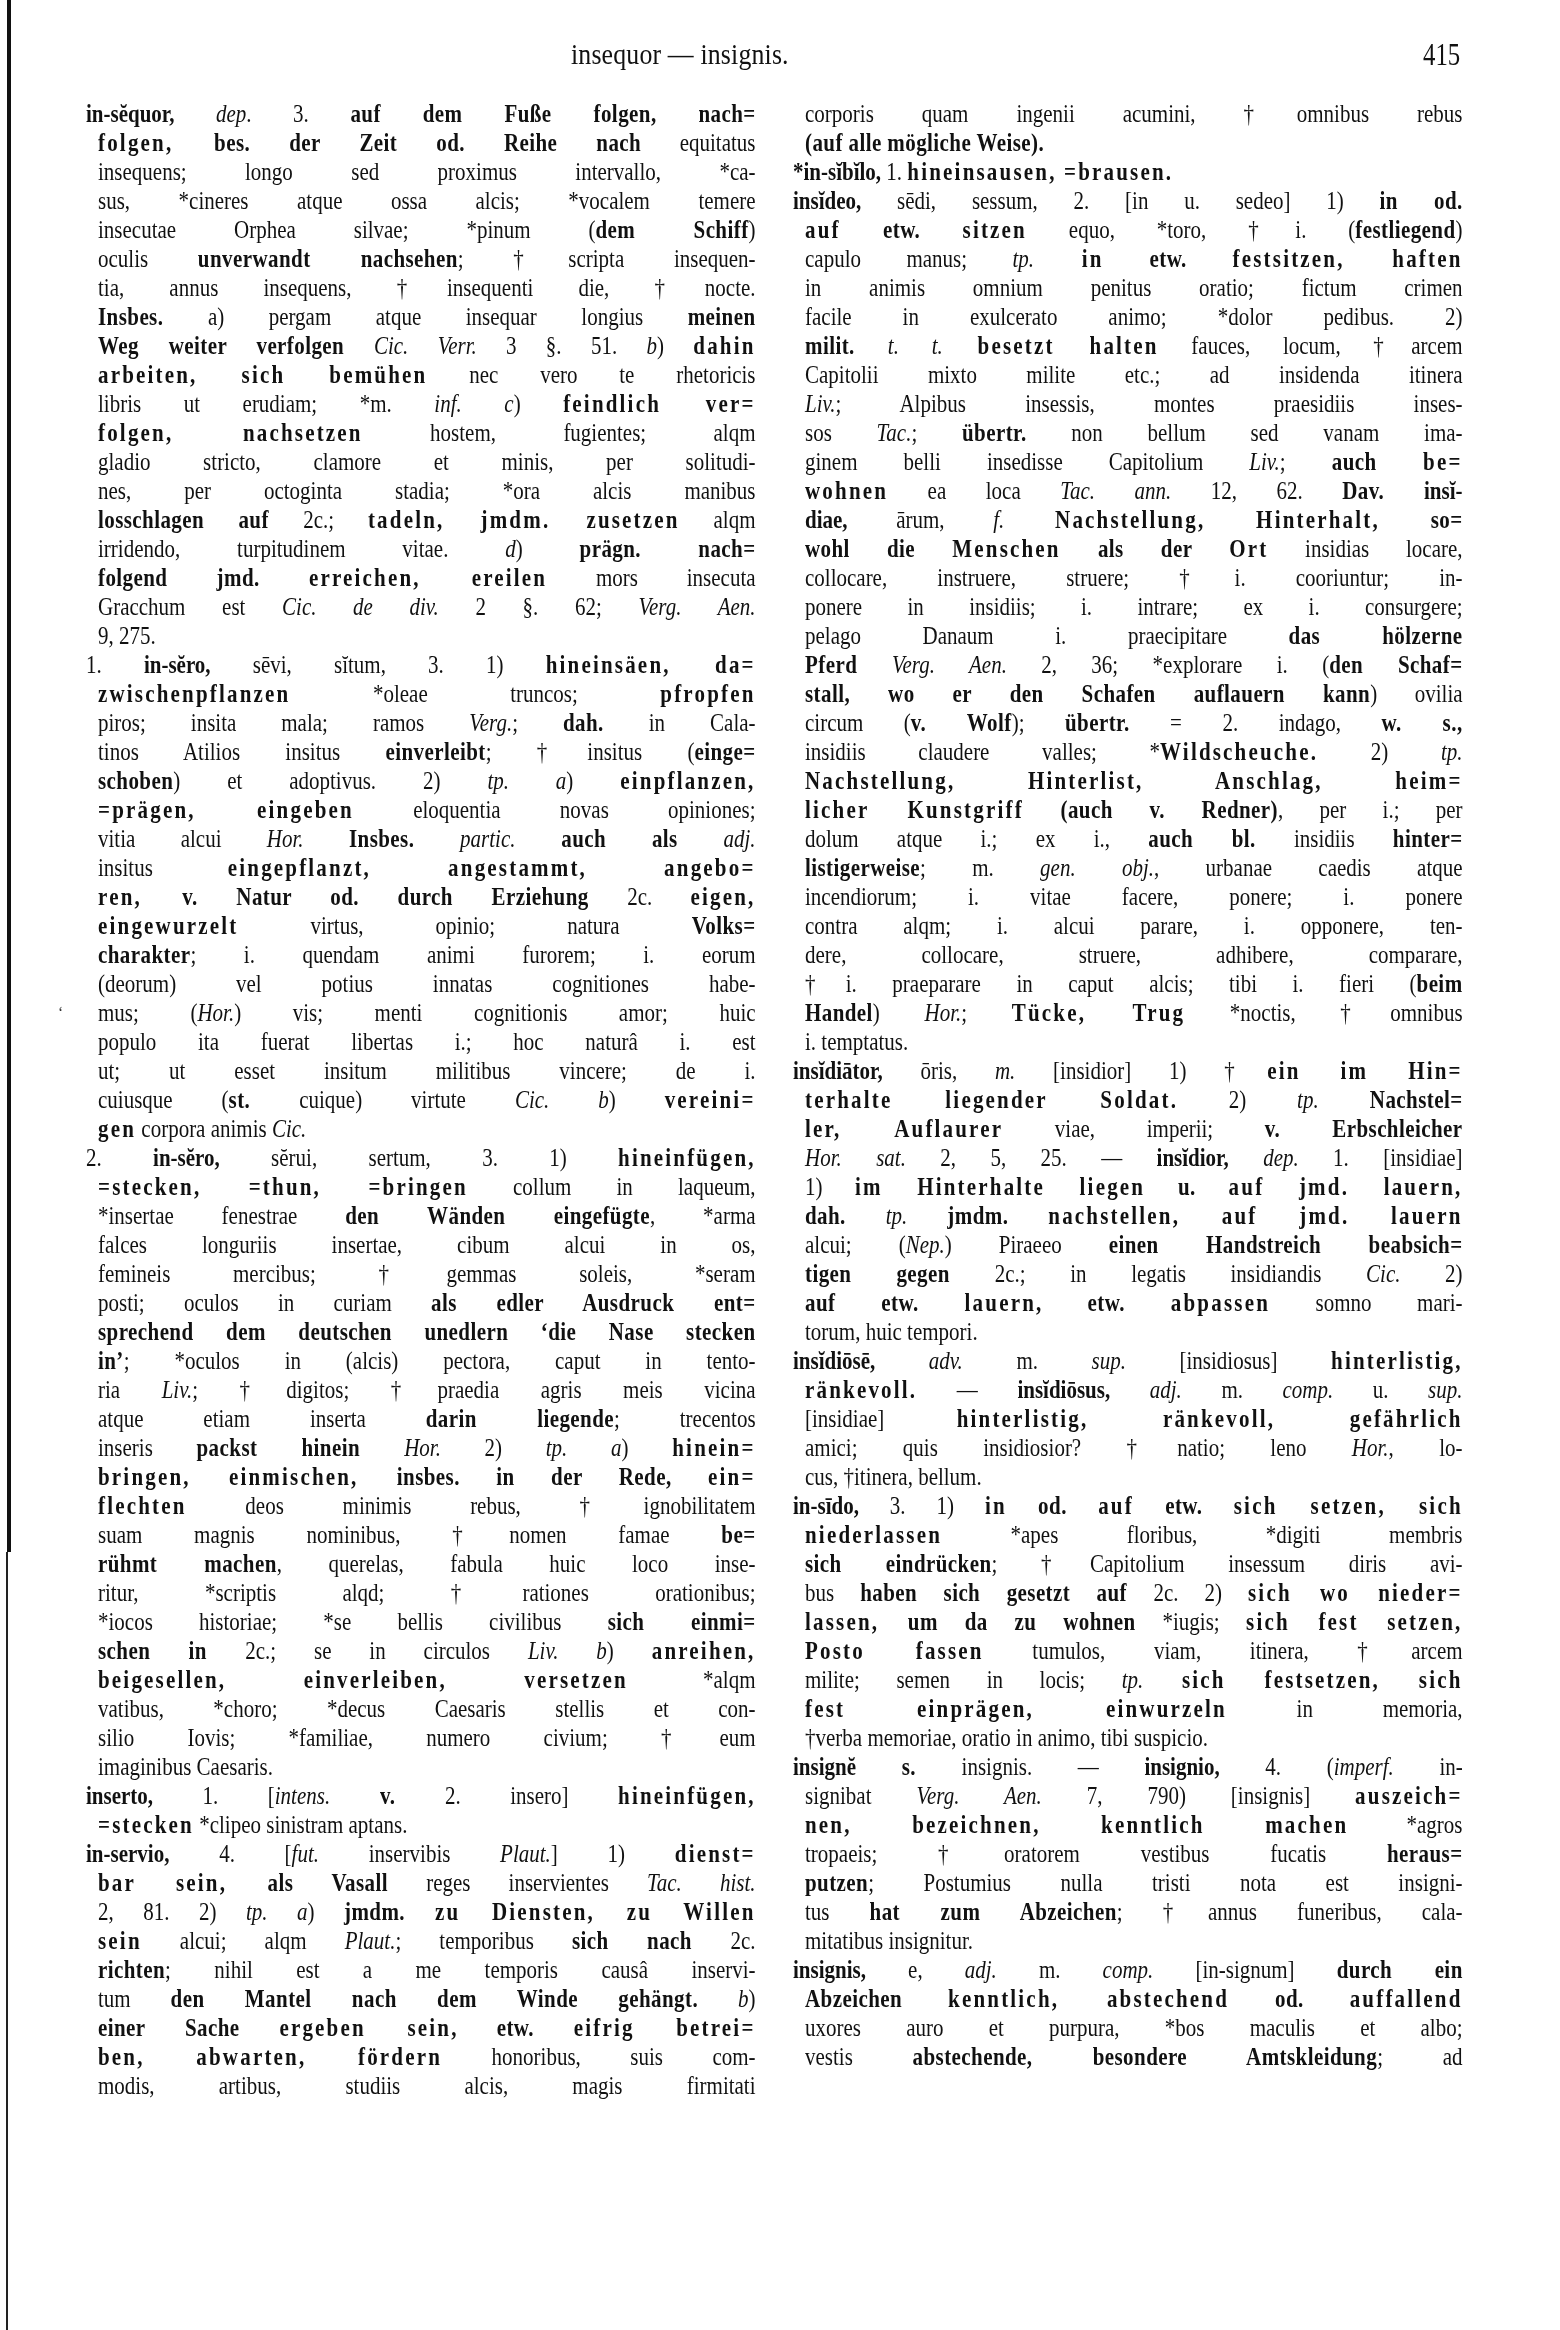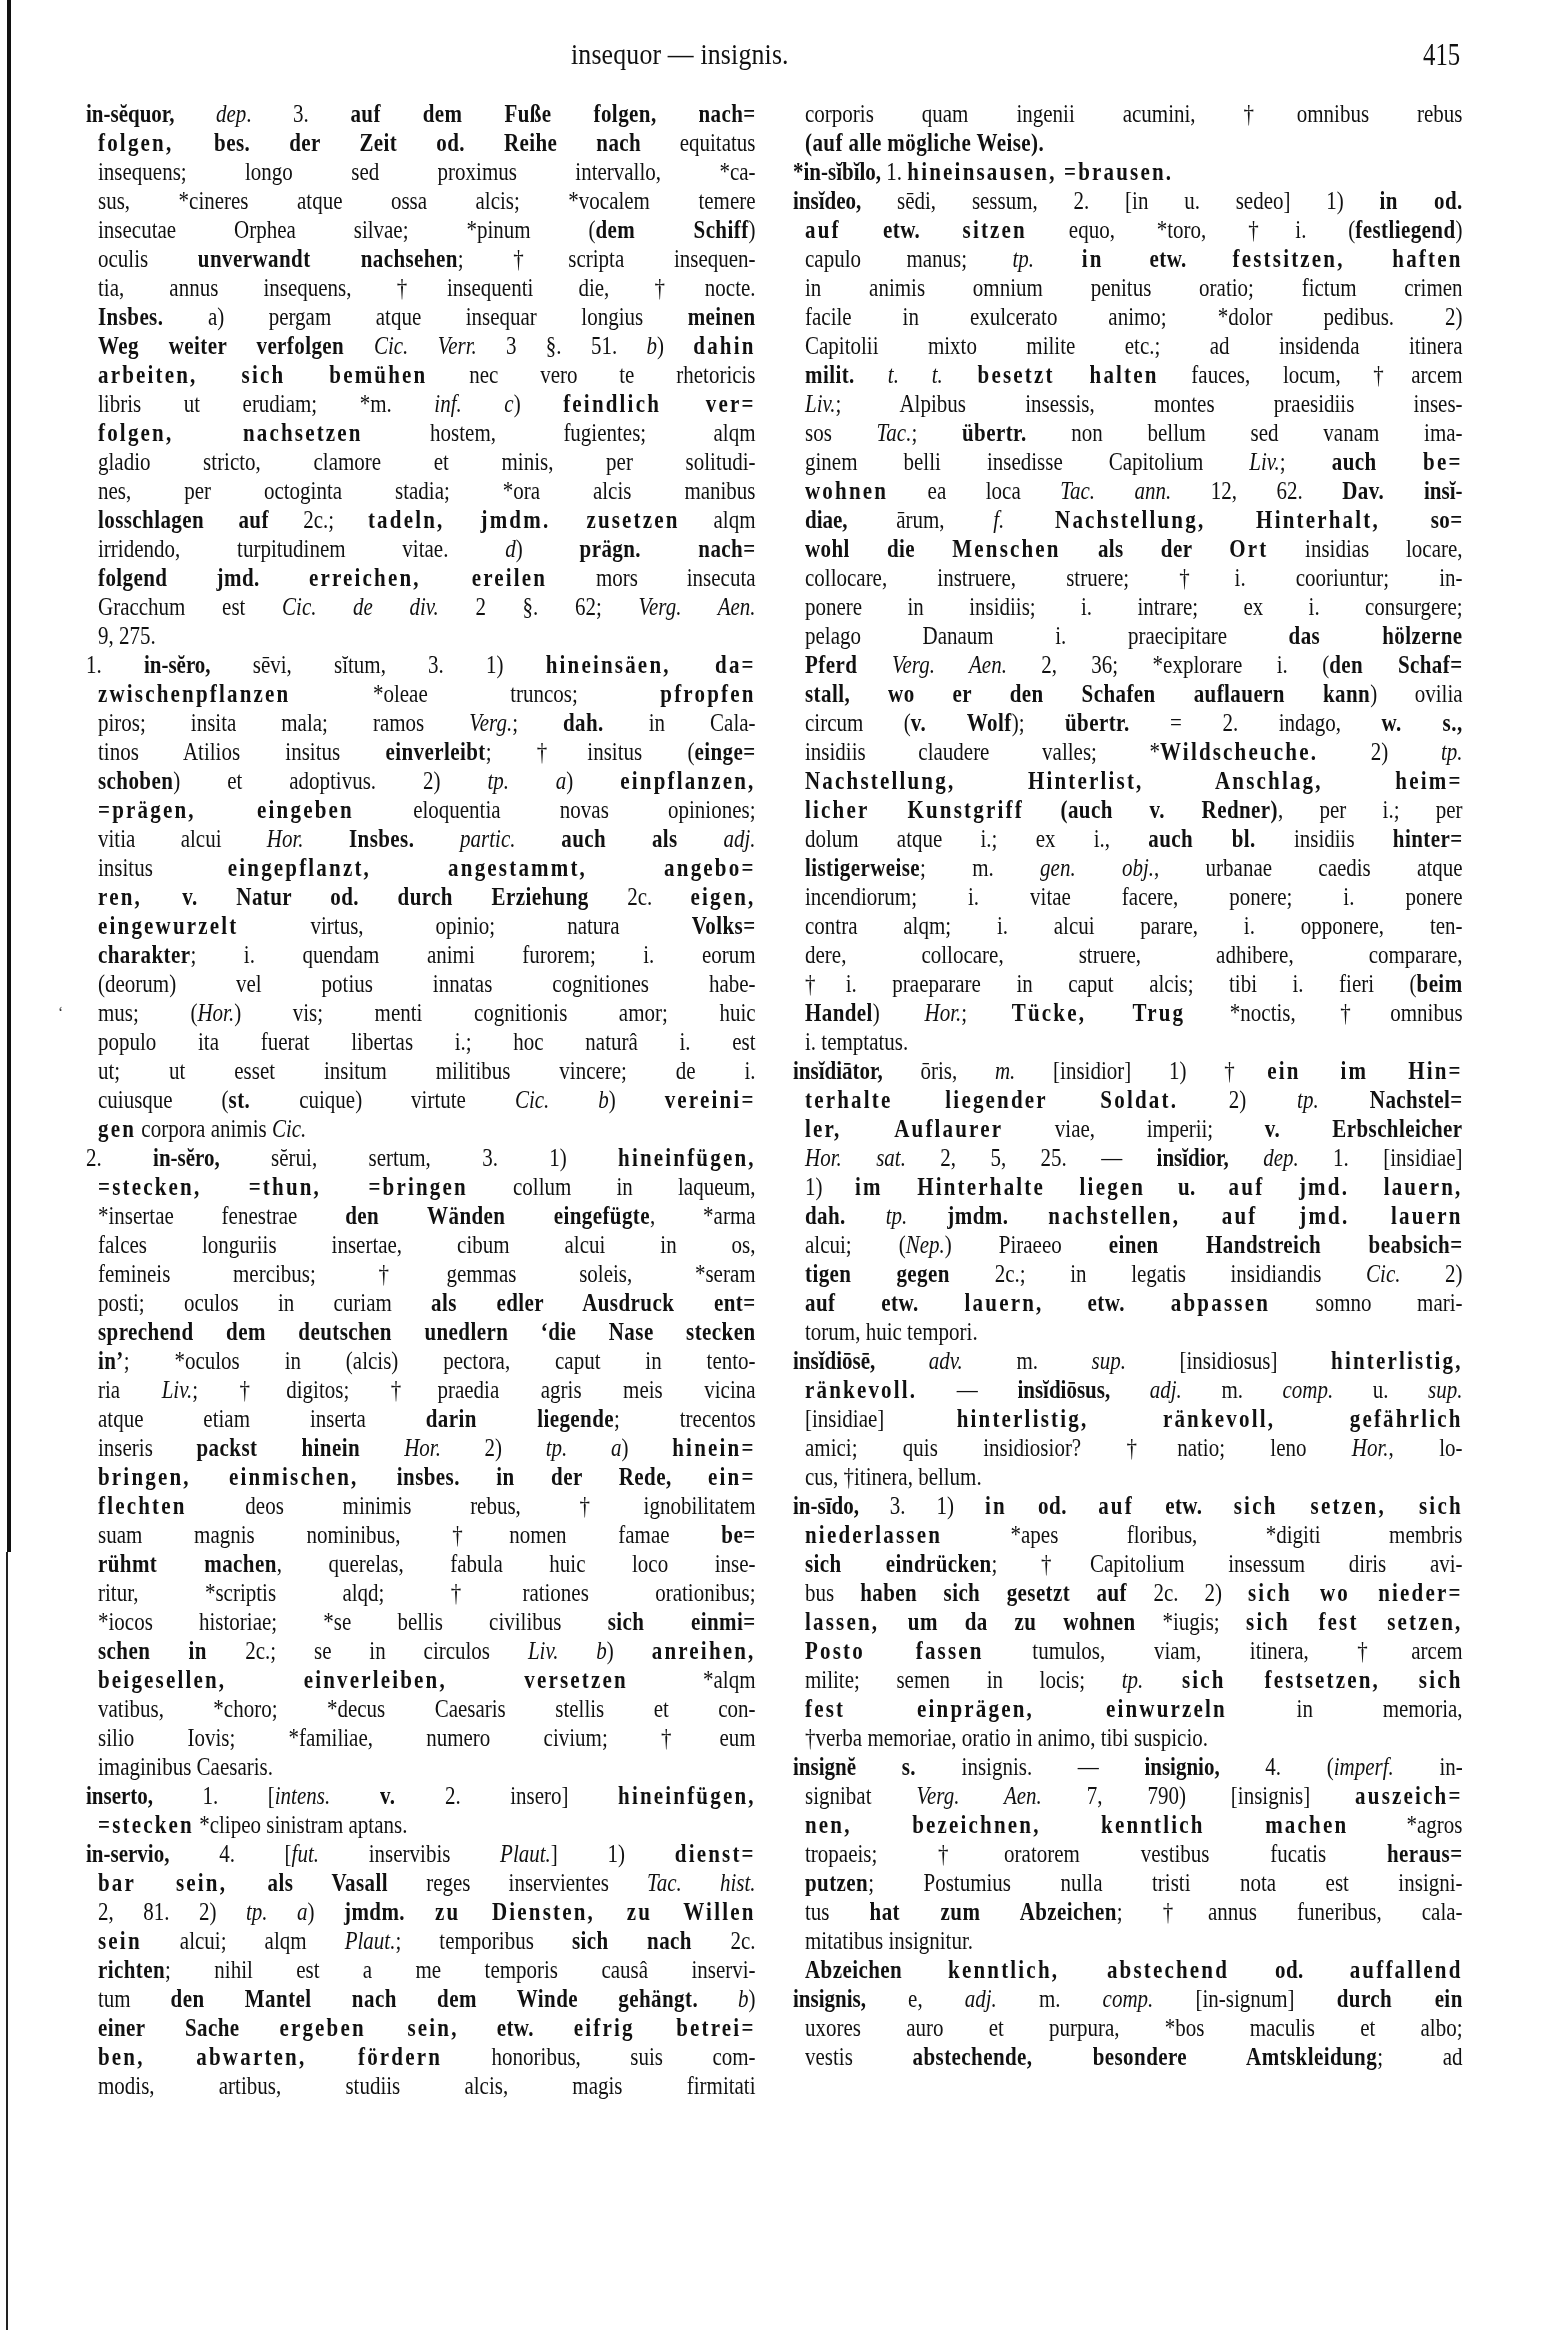--- a/index.html
+++ b/index.html
@@ -294,26 +294,26 @@
       <div class="line indent">
         <span class="line-inner"><span class="seg-n">capulo manus; </span><span class="seg-i">tp.</span><span class="seg-fs"> in</span><span class="seg-f"> etw. </span><span class="seg-fs">festsitzen, haften</span></span>
       </div>
       <div class="line indent">
         <span class="line-inner"><span class="seg-n">in animis omnium penitus oratio; fictum crimen</span></span>
       </div>
       <div class="line indent">
         <span class="line-inner"><span class="seg-n">facile in exulcerato animo; *dolor pedibus.  2)</span></span>
       </div>
       <div class="line indent">
+        <span class="line-inner"><span class="seg-f">milit. </span><span class="seg-i">t. t.</span><span class="seg-fs"> besetzt halten</span><span class="seg-n"> fauces, locum, †arcem</span></span>
+      </div>
+      <div class="line indent">
         <span class="line-inner"><span class="seg-n">Capitolii mixto milite etc.; ad insidenda itinera</span></span>
       </div>
       <div class="line indent">
-        <span class="line-inner"><span class="seg-f">milit. </span><span class="seg-i">t. t.</span><span class="seg-fs"> besetzt halten</span><span class="seg-n"> fauces, locum, †arcem</span></span>
-      </div>
-      <div class="line indent">
         <span class="line-inner"><span class="seg-i">Liv.</span><span class="seg-n">; Alpibus insessis, montes praesidiis inses-</span></span>
       </div>
       <div class="line indent">
         <span class="line-inner"><span class="seg-n">sos </span><span class="seg-i">Tac.</span><span class="seg-n">; </span><span class="seg-f">übertr.</span><span class="seg-n"> non bellum sed vanam ima-</span></span>
       </div>
       <div class="line indent">
         <span class="line-inner"><span class="seg-n">ginem belli insedisse Capitolium </span><span class="seg-i">Liv.</span><span class="seg-n">; </span><span class="seg-f">auch </span><span class="seg-fs">be=</span></span>
       </div>
       <div class="line indent">
         <span class="line-inner"><span class="seg-fs">wohnen</span><span class="seg-n"> ea loca </span><span class="seg-i">Tac. ann.</span><span class="seg-n"> 12, 62.  </span><span class="seg-f">Dav. </span><span class="seg-b">insĭ-</span></span>
@@ -461,25 +461,25 @@
       </div>
       <div class="line indent">
         <span class="line-inner"><span class="seg-f">putzen</span><span class="seg-n">; Postumius nulla tristi nota est insigni-</span></span>
       </div>
       <div class="line indent">
         <span class="line-inner"><span class="seg-n">tus </span><span class="seg-f">hat zum Abzeichen</span><span class="seg-n">; †annus funeribus, cala-</span></span>
       </div>
       <div class="line indent last">
         <span class="line-inner"><span class="seg-n">mitatibus insignitur.</span></span>
       </div>
+      <div class="line">
+        <span class="line-inner"><span class="seg-b">insignis, </span><span class="seg-n">e, </span><span class="seg-i">adj.</span><span class="seg-n"> m. </span><span class="seg-i">comp.</span><span class="seg-n"> [in-signum] </span><span class="seg-f">durch ein</span></span>
+      </div>
       <div class="line indent">
         <span class="line-inner"><span class="seg-f">Abzeichen </span><span class="seg-fs">kenntlich, abstechend</span><span class="seg-f"> od. </span><span class="seg-fs">auffallend</span></span>
-      </div>
-      <div class="line">
-        <span class="line-inner"><span class="seg-b">insignis, </span><span class="seg-n">e, </span><span class="seg-i">adj.</span><span class="seg-n"> m. </span><span class="seg-i">comp.</span><span class="seg-n"> [in-signum] </span><span class="seg-f">durch ein</span></span>
       </div>
       <div class="line indent">
         <span class="line-inner"><span class="seg-n">uxores auro et purpura, *bos maculis et albo;</span></span>
       </div>
       <div class="line indent">
         <span class="line-inner"><span class="seg-n">vestis </span><span class="seg-f">abstechende, besondere Amtskleidung</span><span class="seg-n">; ad</span></span>
       </div>
     </section>
 </main>
 

